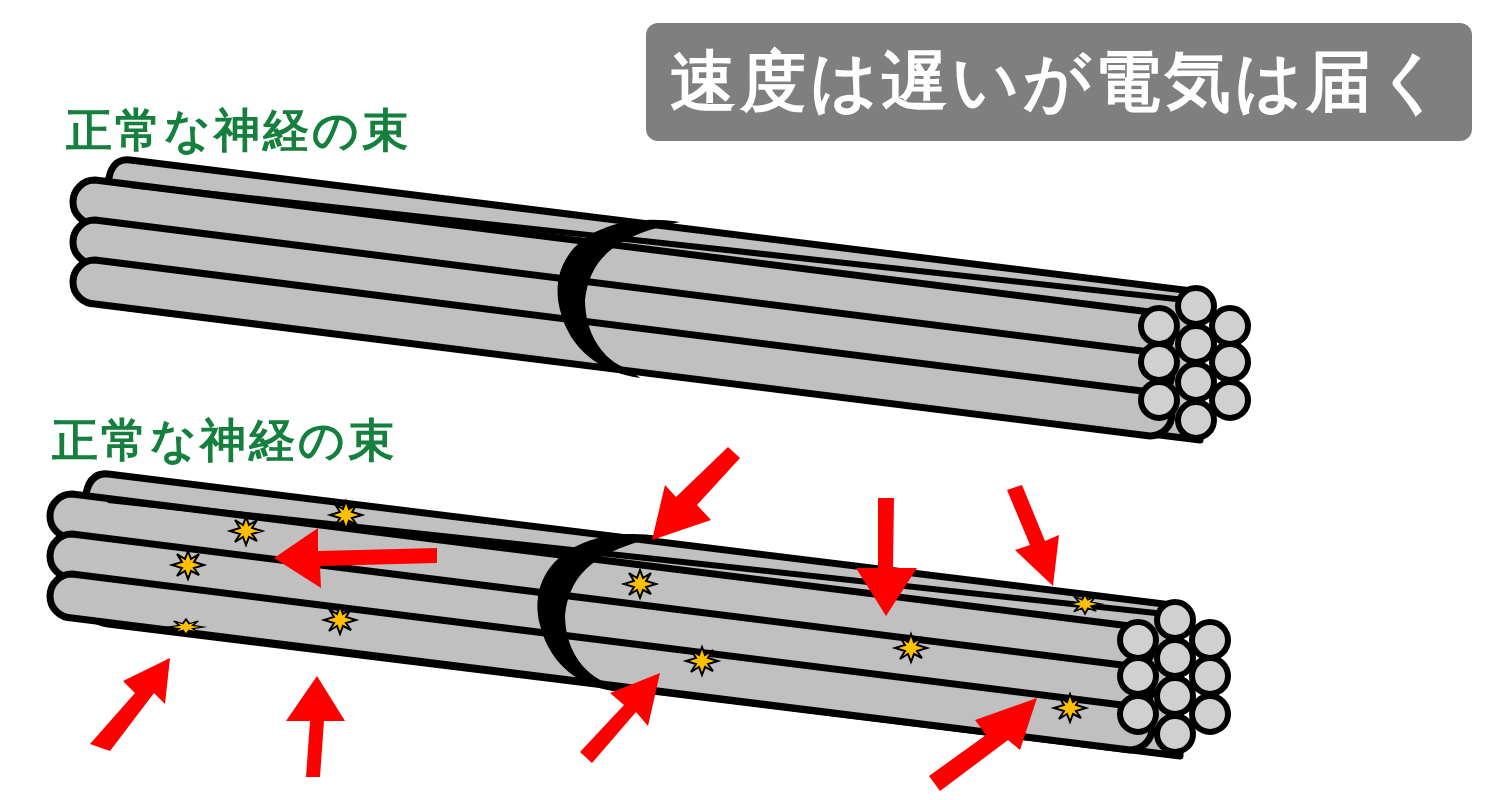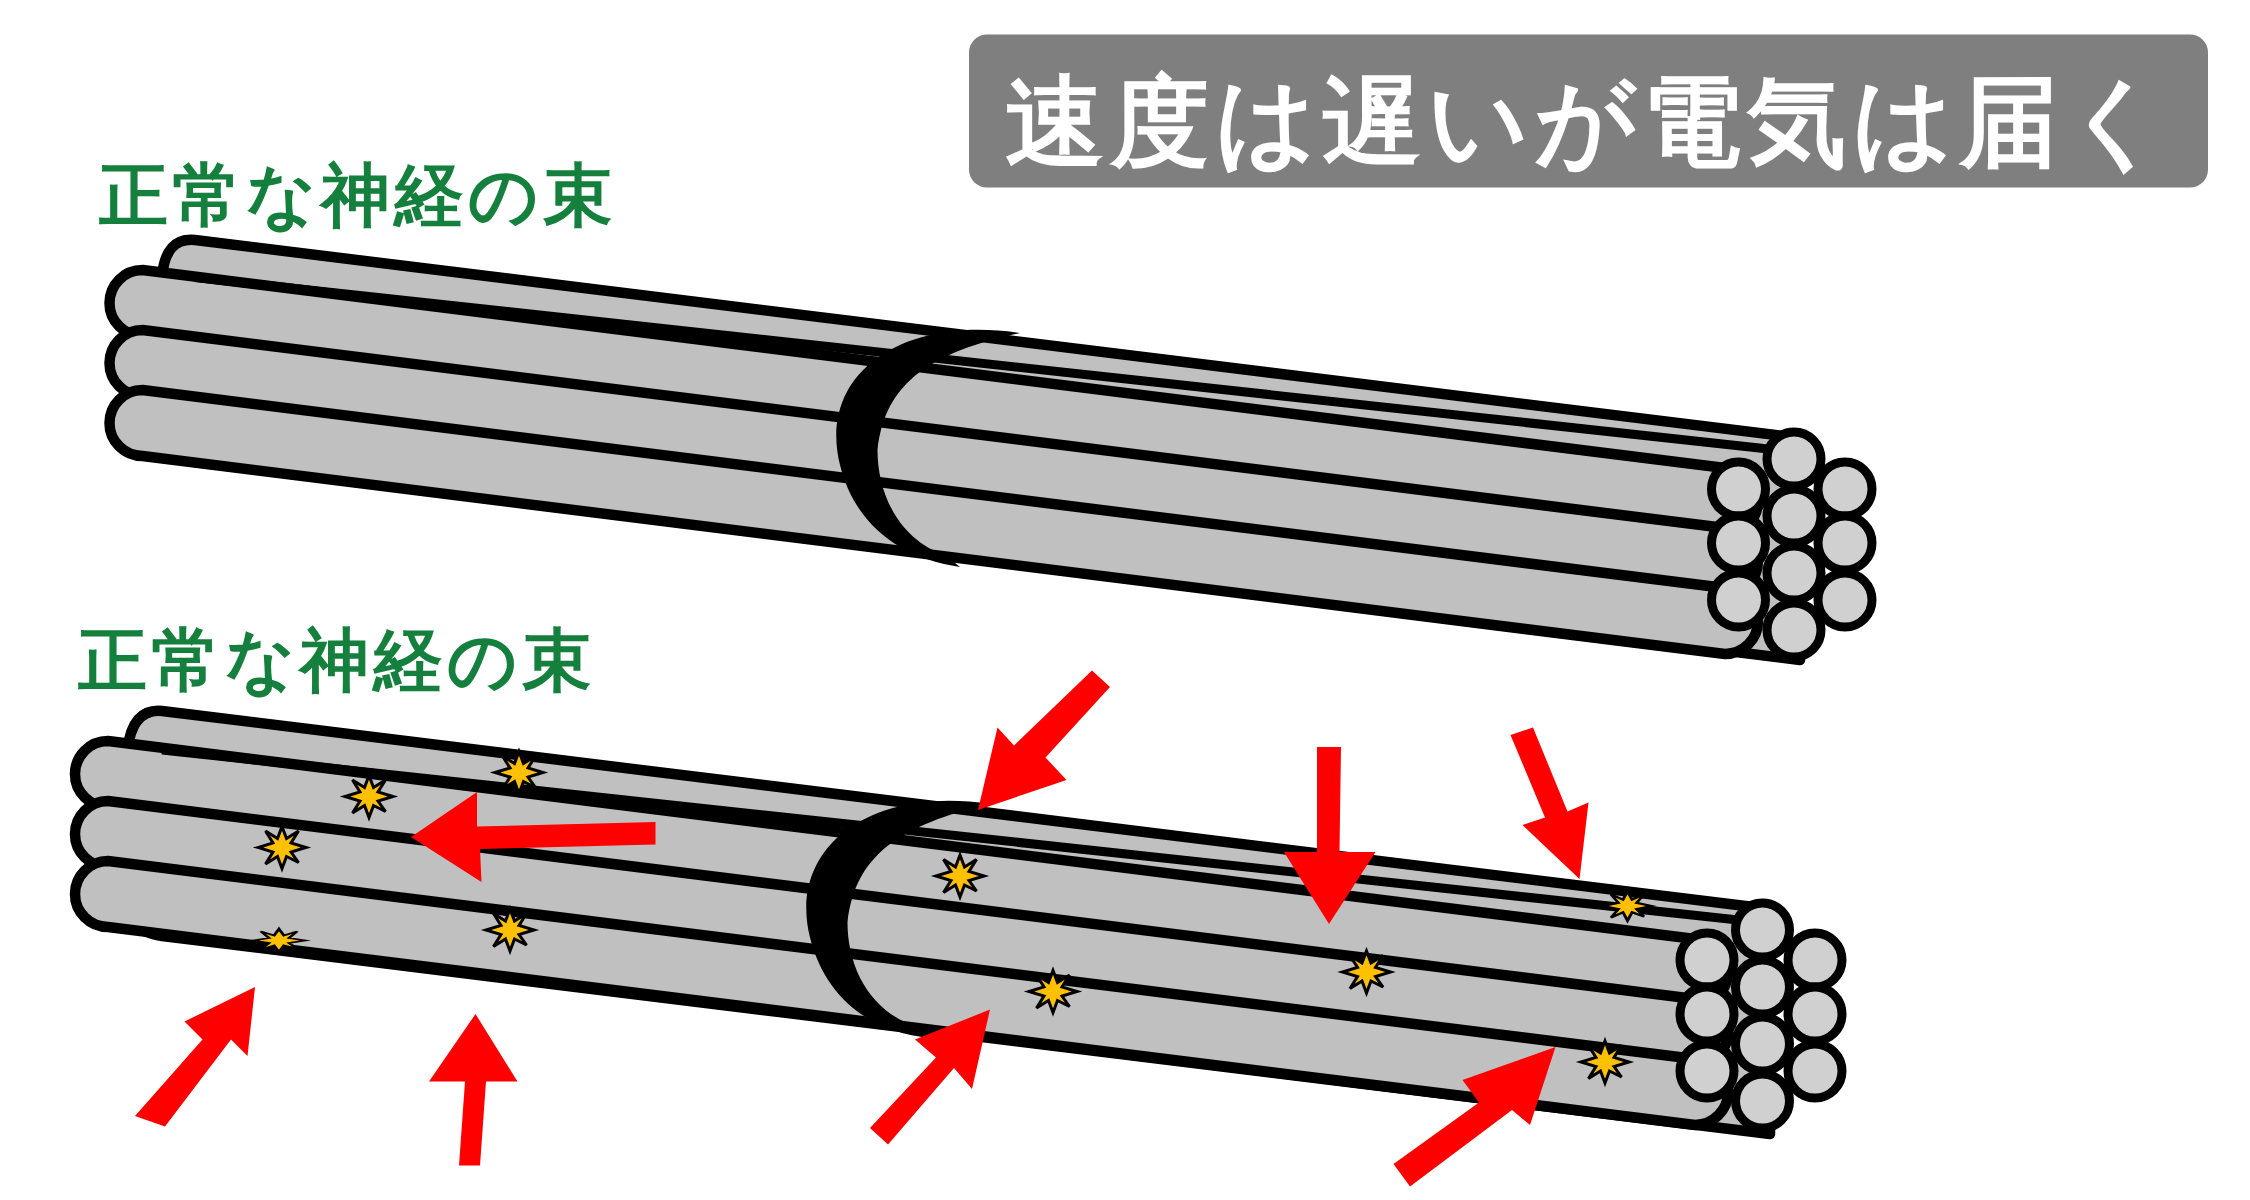--- a/index.html
+++ b/index.html
@@ -1,18 +1,18 @@
 <!DOCTYPE html>
 <html><head>
 <meta charset="utf-8">
 <style>
   html, body { margin:0; padding:0; background:#ffffff; }
   body { width:1500px; height:800px; position:relative; overflow:hidden;
          font-family:"DejaVu Sans", sans-serif; }
-  .title-box { position:absolute; left:646px; top:23px; width:826px; height:102px;
+  .title-box { position:absolute; left:646px; top:23px; width:826px; height:118px;
                background:#7f7f7f; border-radius:12px; }
   .title-text { position:absolute; left:0; right:0; top:14px; text-align:center;
                 color:#ffffff; font-size:66px; font-weight:bold; letter-spacing:4px;
                 font-family:"DejaVu Sans", sans-serif; }
   .label { position:absolute; color:#15803d; font-weight:bold; font-size:46px;
            letter-spacing:3px; font-family:"DejaVu Sans", sans-serif;text-align:center; }
   #label-normal { left:66px; top:100px; }
   #label-demyel { left:52px; top:410px; }
   svg.diagram { position:absolute; left:0; top:0; }
 </style>

